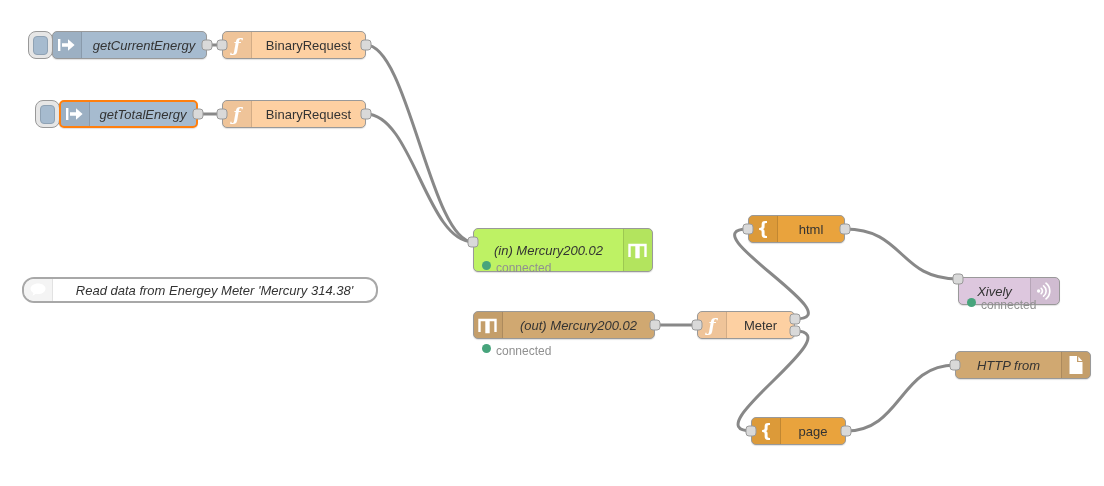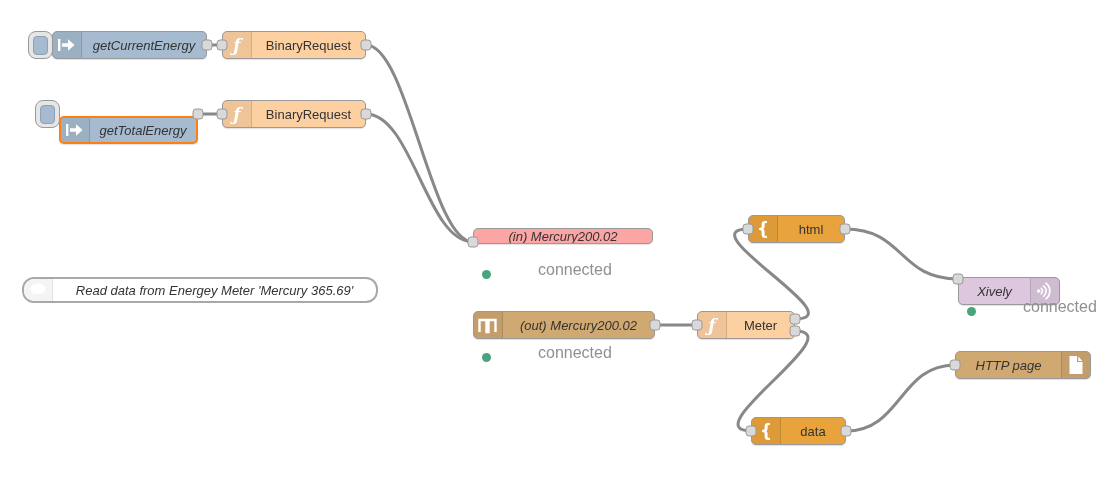--- a/index.html
+++ b/index.html
@@ -39,21 +39,21 @@
   .brace-glyph{font-family:"DejaVu Sans",sans-serif;font-weight:bold;
     font-size:17px;color:#ffffff;line-height:1;}
 
   .inject-btn{
     position:absolute;box-sizing:border-box;width:25px;height:28px;
     border:1px solid #999999;border-radius:8px;background:#e6e6e6;
     display:flex;align-items:center;justify-content:center;cursor:pointer;
   }
   .inject-btn-inner{width:13px;height:17px;border-radius:4px;border:1px solid #8fa2b4;}
 
-  .status{position:absolute;display:flex;align-items:flex-end;font-size:16px;color:#909090;gap:42px;}
+  .status{position:absolute;display:flex;align-items:flex-start;font-size:12px;color:#909090;}
   .status-dot{width:9px;height:9px;border-radius:50%;margin-right:5px;}
 </style>
 </head>
 <body>
 
 <div id="canvas">
     <svg class="layer" width="1104" height="486">
       <path d="M 207 45 C 282 45 147 45 222 45" class="wire" fill="none" stroke="#888888" stroke-width="3" stroke-linecap="round"></path>
       <path d="M 366 45 C 408.04700496751644 45 430.95299503248356 242 473 242" class="wire" fill="none" stroke="#888888" stroke-width="3" stroke-linecap="round"></path>
       <path d="M 198 114 C 273 114 147 114 222 114" class="wire" fill="none" stroke="#888888" stroke-width="3" stroke-linecap="round"></path>
@@ -78,54 +78,54 @@
     </div>
     <div class="node" style="left: 222px; top: 31px; width: 144px; height: 28px; background: rgb(253, 208, 162);">
       <div class="icon-box left">
         <span class="f-glyph">ƒ</span>
       </div>
       <span class="lbl">BinaryRequest</span>
     </div>
     <div class="inject-btn" style="left: 35px; top: 100px;">
       <div class="inject-btn-inner" style="background: rgb(166, 187, 207);"></div>
     </div>
-    <div class="node selected" style="left: 59px; top: 116px; width: 139px; height: 28px; background: rgb(166, 187, 207);">
+    <div class="node selected" style="left: 59px; top: 100px; width: 139px; height: 28px; background: rgb(166, 187, 207);">
       <div class="icon-box left">
         <svg width="22" height="22" viewBox="0 0 22 22">
           <rect x="2" y="5" width="2.4" height="12" fill="#fff"></rect>
           <path d="M6 9.2 H12 V5.3 L18.6 11 L12 16.7 V12.8 H6 Z" fill="#fff"></path>
         </svg>
       </div>
       <span class="lbl italic">getTotalEnergy</span>
     </div>
     <div class="node" style="left: 222px; top: 100px; width: 144px; height: 28px; background: rgb(253, 208, 162);">
       <div class="icon-box left">
         <span class="f-glyph">ƒ</span>
       </div>
       <span class="lbl">BinaryRequest</span>
     </div>
-    <div class="node" style="left: 473px; top: 228px; width: 180px; height: 16px; background: #fca5a5; flex-direction: column;">
+    <div class="node" style="left: 473px; top: 228px; width: 180px; height: 44px; background: #bef264;">
       <span class="lbl italic">(in) Mercury200.02</span>
       <div class="icon-box right">
         <svg width="22" height="24" viewBox="0 0 22 24">
           <path d="M2.5 19 V7 H9.5 V19 H11.5 V7 H18.5 V19" stroke="#fff" stroke-width="2.4" fill="none"></path>
         </svg>
       </div>
     </div>
     <div class="status" style="left: 482px; top: 261px;">
       <span class="status-dot" style="background: rgb(71, 164, 124);"></span>
       <span>connected</span>
     </div>
     <div class="node comment" style="left: 22px; top: 277px; width: 356px; height: 26px; background: rgb(255, 255, 255);">
       <div class="icon-box left">
         <svg width="22" height="22" viewBox="0 0 22 22">
           <path fill="#fff" d="M11 4.5 C6.9 4.5 3.5 6.8 3.5 9.7 c0 1.7 1.1 3.2 2.9 4.2 L5.6 16.8 l3.3-2 c0.68 0.13 1.37 0.2 2.1 0.2 4.1 0 7.5-2.3 7.5-5.3 S15.1 4.5 11 4.5 Z"></path>
         </svg>
       </div>
-      <span class="lbl italic">Read data from Energey Meter 'Mercury 365.69'</span>
+      <span class="lbl italic">Read data from Energey Meter 'Mercury 314.38'</span>
     </div>
     <div class="node" style="left: 473px; top: 311px; width: 182px; height: 28px; background: rgb(208, 168, 113);">
       <div class="icon-box left">
         <svg width="22" height="24" viewBox="0 0 22 24">
           <path d="M2.5 19 V7 H9.5 V19 H11.5 V7 H18.5 V19" stroke="#fff" stroke-width="2.4" fill="none"></path>
         </svg>
       </div>
       <span class="lbl italic">(out) Mercury200.02</span>
     </div>
     <div class="status" style="left: 482px; top: 344px;">
@@ -158,24 +158,24 @@
       </div>
     </div>
     <div class="status" style="left: 967px; top: 298px;">
       <span class="status-dot" style="background: rgb(71, 164, 124);"></span>
       <span>connected</span>
     </div>
     <div class="node" style="left: 751px; top: 417px; width: 95px; height: 28px; background: rgb(233, 163, 61);">
       <div class="icon-box left">
         <span class="brace-glyph">{</span>
       </div>
-      <span class="lbl">data</span>
+      <span class="lbl">page</span>
     </div>
     <div class="node" style="left: 955px; top: 351px; width: 136px; height: 28px; background: rgb(208, 168, 113);">
-      <span class="lbl italic">HTTP page</span>
+      <span class="lbl italic">HTTP from</span>
       <div class="icon-box right">
         <svg width="22" height="22" viewBox="0 0 22 22">
           <path fill="#fff" d="M4.5 2 H12 V8 H17.5 V20 H4.5 Z"></path>
           <path fill="#fff" d="M13.3 2.5 L17.3 6.9 H13.3 Z"></path>
         </svg>
       </div>
     </div>
     <svg class="layer" width="1104" height="486">
       <rect x="202" y="40" width="10" height="10" rx="3" class="port" fill="#d9d9d9" stroke="#999999" stroke-width="1"></rect>
       <rect x="217" y="40" width="10" height="10" rx="3" class="port" fill="#d9d9d9" stroke="#999999" stroke-width="1"></rect>

